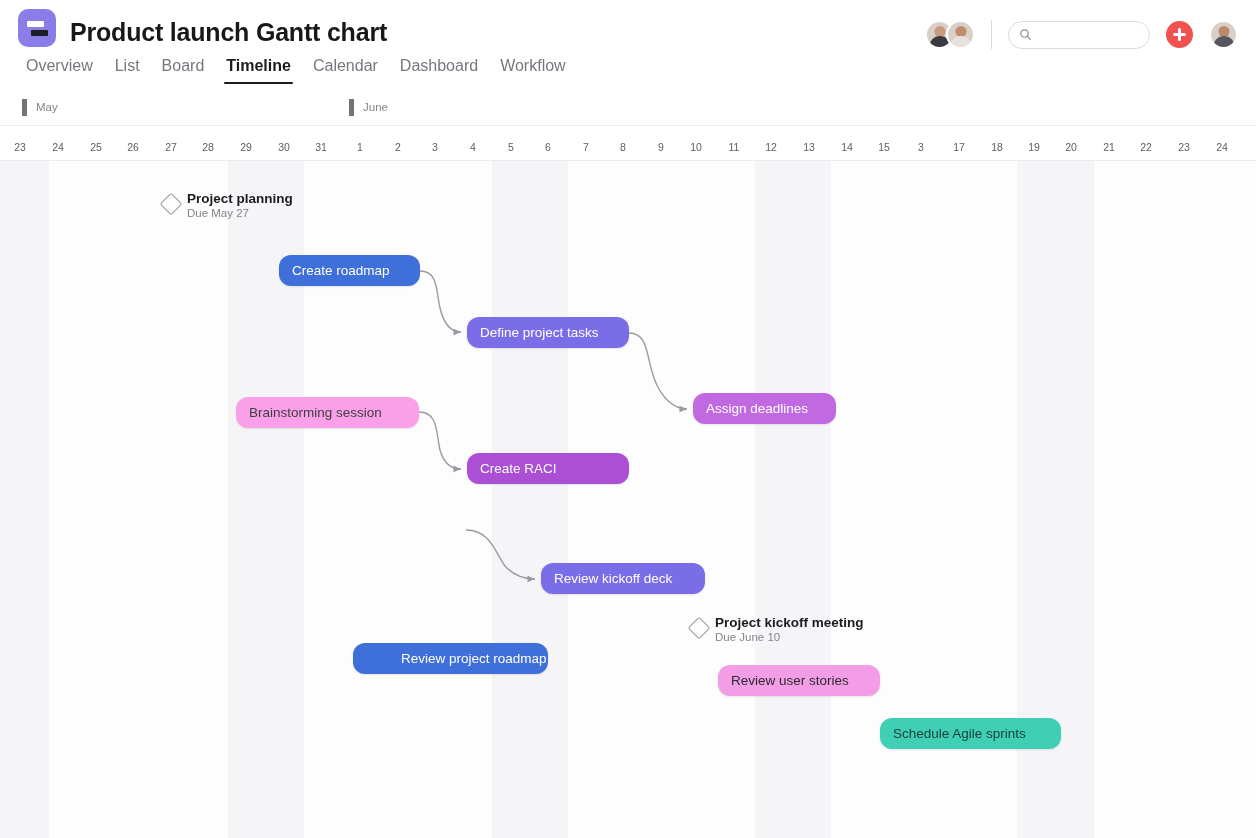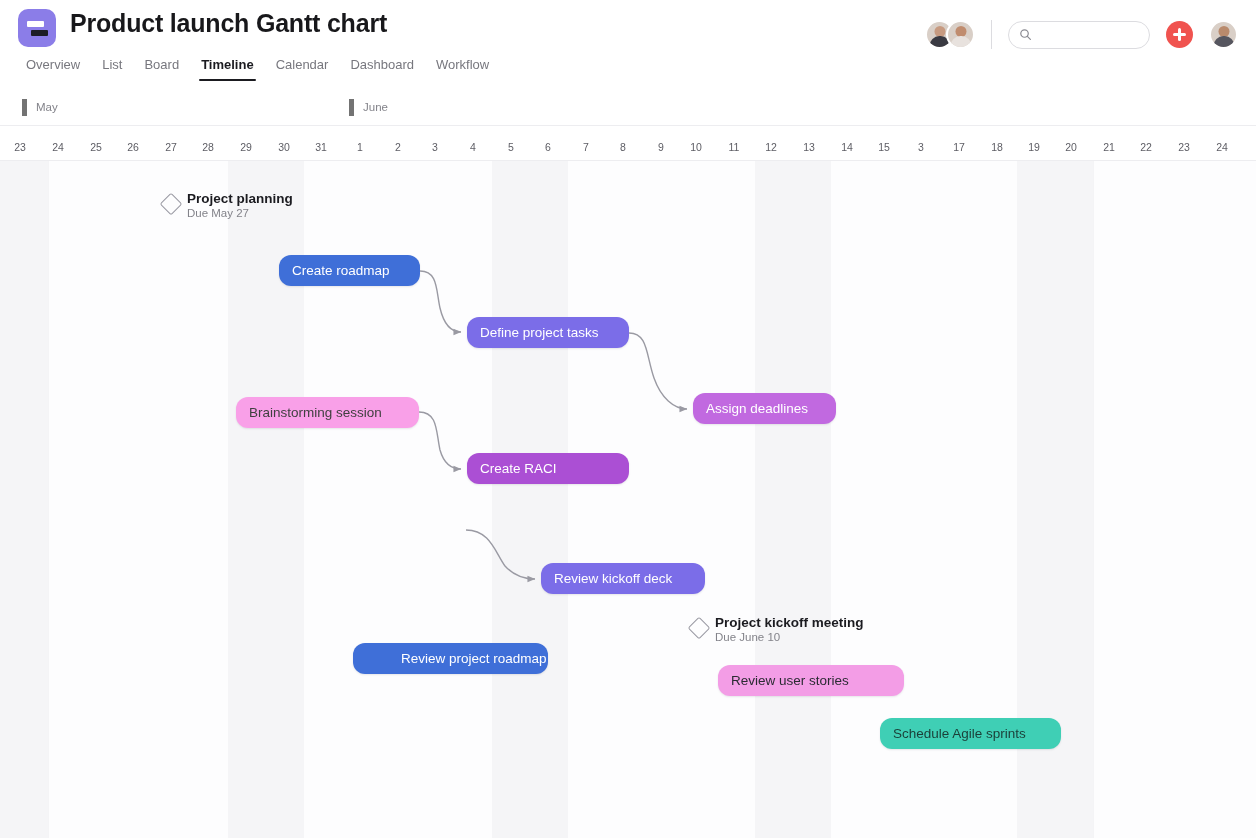--- a/index.html
+++ b/index.html
@@ -5,33 +5,33 @@
   * { box-sizing: border-box; margin: 0; padding: 0; }
   html, body {
     width: 1256px; height: 838px;
     background: #ffffff;
     font-family: "Liberation Sans", sans-serif;
     overflow: hidden;
   }
 
   
   .header { position: absolute; left: 0; top: 0; width: 1256px; height: 88px; background: #fff; }
-  .title-row { position: absolute; left: 18px; top: 9px; display: flex; align-items: flex-start; gap: 14px; }
+  .title-row { position: absolute; left: 18px; top: 9px; display: flex; align-items: flex-end; gap: 14px; }
   .app-logo {
     width: 38px; height: 38px; border-radius: 10px;
     background: #8b7de8; display: flex; align-items: center; justify-content: center;
     flex-direction: column; gap: 3px;
   }
   .app-logo .lg-bar1 { width: 17px; height: 6px; background: #fff; border-radius: 1px; margin-left: -3px; }
   .app-logo .lg-bar2 { width: 17px; height: 6px; background: #1d1d26; border-radius: 1px; margin-left: 4px; }
   .page-title { font-size: 25px; font-weight: 700; color: #18181b; letter-spacing: -0.2px; }
 
   .tabs { position: absolute; left: 15px; top: 57px; display: flex; gap: 0; }
   .tab {
-    font-size: 13px; color: #77777e; padding: 0 11px 9px 11px;
+    font-size: 16px; color: #77777e; padding: 0 11px 9px 11px;
     cursor: pointer; position: relative; white-space: nowrap;
   }
   .tab.active { color: #1b1b20; font-weight: 700; }
   .tab.active::after {
     content: ""; position: absolute; left: 9px; right: 9px; bottom: 0;
     height: 2px; background: #1b1b20; border-radius: 1px;
   }
 
   .header-right { position: absolute; right: 18px; top: 20px; display: flex; align-items: center; gap: 0; }
   .avatars { display: flex; align-items: center; }
@@ -240,21 +240,21 @@
         <div class="ms-due">Due June 10</div>
       </div>
     </div>
     <div class="bar" style="left: 279px; top: 94px; width: 141px; background: rgb(63, 111, 216); color: rgb(255, 255, 255);">Create roadmap</div>
     <div class="bar" style="left: 467px; top: 156px; width: 162px; background: rgb(123, 109, 232); color: rgb(255, 255, 255);">Define project tasks</div>
     <div class="bar" style="left: 693px; top: 232px; width: 143px; background: rgb(193, 105, 224); color: rgb(255, 255, 255);">Assign deadlines</div>
     <div class="bar" style="left: 236px; top: 236px; width: 183px; background: rgb(249, 160, 232); color: #404040;">Brainstorming session</div>
     <div class="bar" style="left: 467px; top: 292px; width: 162px; background: rgb(171, 79, 212); color: rgb(255, 255, 255);">Create RACI</div>
     <div class="bar" style="left: 541px; top: 402px; width: 164px; background: rgb(123, 109, 232); color: rgb(255, 255, 255);">Review kickoff deck</div>
     <div class="bar" style="left: 353px; top: 482px; width: 195px; background: rgb(63, 111, 216); color: #ffffff; padding-left: 48px;">Review project roadmap</div>
-    <div class="bar" style="left: 718px; top: 504px; width: 186px; background: rgb(243, 157, 230); color: rgb(43, 43, 51);">Review user stories</div>
+    <div class="bar" style="left: 718px; top: 504px; width: 162px; background: rgb(243, 157, 230); color: rgb(43, 43, 51);">Review user stories</div>
     <div class="bar" style="left: 880px; top: 557px; width: 181px; background: rgb(63, 207, 181); color: rgb(27, 63, 56);">Schedule Agile sprints</div>
   </div>
 
 <svg class="connectors">
   <defs>
     <marker id="ah" markerWidth="7" markerHeight="7" refX="5.4" refY="3" orient="auto">
       <path d="M0,0.6 L5.6,3 L0,5.4 z" fill="#9a9aa3"></path>
     </marker>
   </defs>
   <path d="M420,271 C438,271 436,290 440,308 C444,325 452,332 461,332" fill="none" stroke="#9a9aa3" stroke-width="1.4" marker-end="url(#ah)"></path>

